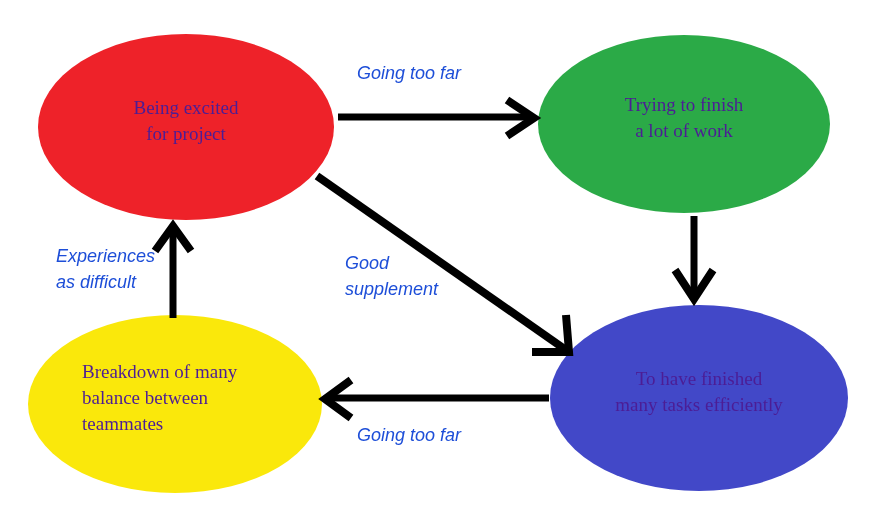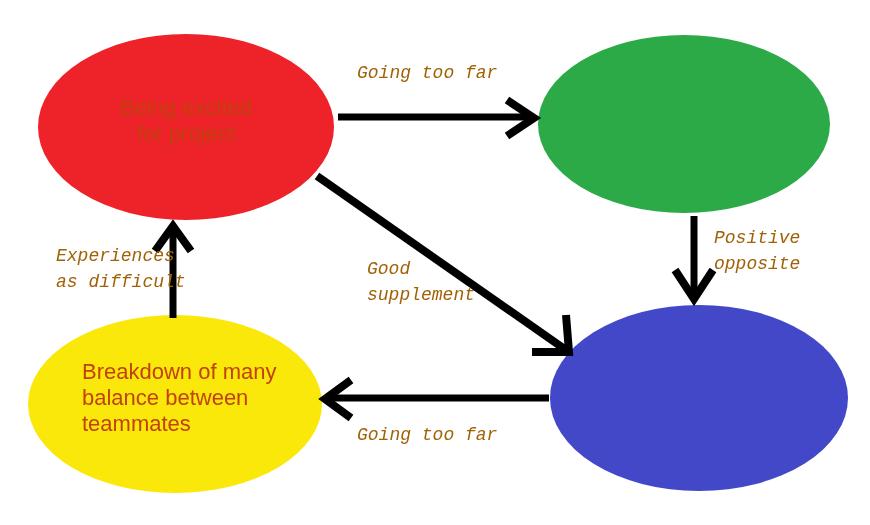--- a/index.html
+++ b/index.html
@@ -20,31 +20,31 @@
   #diagram-svg {
     position: absolute;
     left: 0;
     top: 0;
     width: 870px;
     height: 525px;
   }
   .node-label {
     position: absolute;
     text-align: center;
-    color: #c2410c;
-    font-family: Liberation Sans, sans-serif;
-    font-size: 22px;
+    color: #4c1d95;
+    font-family: Liberation Serif, serif;
+    font-size: 19px;
     line-height: 26px;
     white-space: pre-line;
     pointer-events: none;
   }
   .edge-label {
     position: absolute;
-    color: #a16207;
-    font-family: Liberation Mono, monospace;
+    color: #1d4ed8;
+    font-family: Liberation Sans, sans-serif;
     font-style: italic;
     font-size: 18px;
     line-height: 26px;
     white-space: pre-line;
   }
   .node-hit {
     position: absolute;
     border-radius: 50%;
   }
 </style>
@@ -85,37 +85,39 @@
 
     <g>
       <line x1="317" y1="176" x2="566" y2="350" stroke="#000000" stroke-width="8" stroke-linecap="butt"></line>
       <polyline points="566,315 569,352 532,352" fill="none" stroke="#000000" stroke-width="8" stroke-linecap="butt" stroke-linejoin="miter"></polyline>
     </g>
   </svg>
 
   <div class="node-label" style="left:36px; top:95px; width:300px;">Being excited
 for project</div>
 
+  <div class="node-label" style="left:538px; top:92px; width:292px;">Trying to finish
+a lot of work</div>
 
   <div class="node-label" style="left:82px; top:359px; width:240px; text-align:left;">Breakdown of many
 balance between
 teammates</div>
 
+  <div class="node-label" style="left:550px; top:366px; width:298px;">To have finished
+many tasks efficiently</div>
 
   <div class="edge-label" style="left:357px; top:60px;">Going too far</div>
 
-  <div class="edge-label" style="left:714px; top:225px;">Positive
-opposite</div>
 
   <div class="edge-label" style="left:357px; top:422px;">Going too far</div>
 
   <div class="edge-label" style="left:56px; top:243px;">Experiences
 as difficult</div>
 
-  <div class="edge-label" style="left:345px; top:256px;margin-left:22px;">Good
+  <div class="edge-label" style="left:345px; top:250px;">Good
 supplement</div>
 
   <div class="node-hit" style="left:38px; top:34px; width:296px; height:186px;"></div>
   <div class="node-hit" style="left:538px; top:35px; width:292px; height:178px;"></div>
   <div class="node-hit" style="left:28px; top:315px; width:294px; height:178px;"></div>
   <div class="node-hit" style="left:550px; top:305px; width:298px; height:186px;"></div>
 
 </div>
 
 </body></html>

